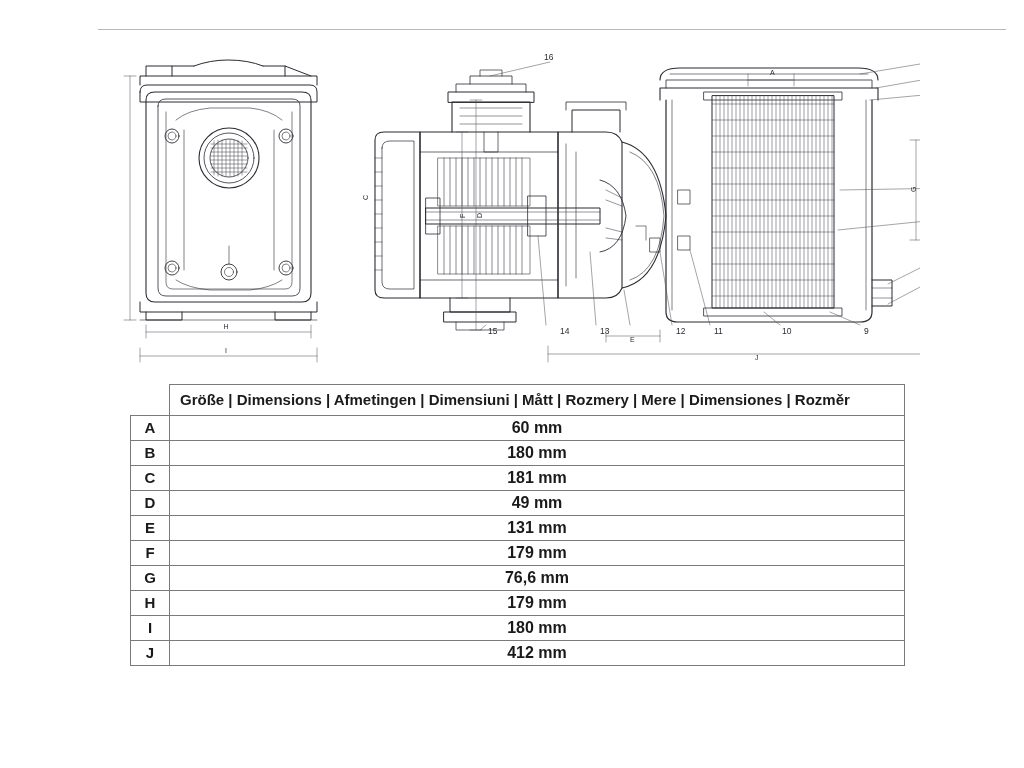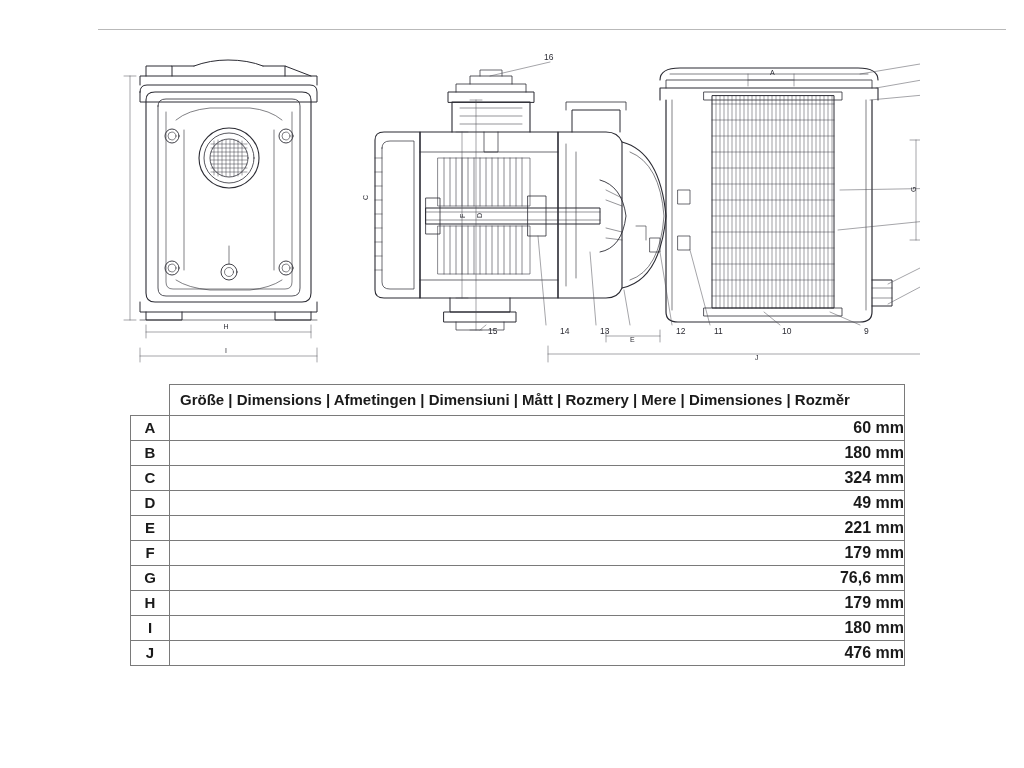--- a/index.html
+++ b/index.html
@@ -56,21 +56,21 @@
   .dim-table tr.header td {
     border-top: 1px solid #7a7a7a;
   }
   .dim-table td.key {
     width: 38px;
     text-align: center;
     font-weight: bold;
     font-size: 15px;
   }
   .dim-table td.val {
-    text-align: right;
+    text-align: center;
     font-weight: bold;
     font-size: 16px;
   }
   .dim-table tr.header td.key {
     border-left: none;
     border-top: none;
     border-bottom: none;
     background: #fff;
   }
   .dim-table tr.header td.head {
@@ -328,46 +328,46 @@
       <tr>
         <td class="key">A</td>
         <td class="val">60 mm</td>
       </tr>
       <tr>
         <td class="key">B</td>
         <td class="val">180 mm</td>
       </tr>
       <tr>
         <td class="key">C</td>
-        <td class="val">324 mm</td>
+        <td class="val">181 mm</td>
       </tr>
       <tr>
         <td class="key">D</td>
         <td class="val">49 mm</td>
       </tr>
       <tr>
         <td class="key">E</td>
-        <td class="val">221 mm</td>
+        <td class="val">131 mm</td>
       </tr>
       <tr>
         <td class="key">F</td>
         <td class="val">179 mm</td>
       </tr>
       <tr>
         <td class="key">G</td>
         <td class="val">76,6 mm</td>
       </tr>
       <tr>
         <td class="key">H</td>
         <td class="val">179 mm</td>
       </tr>
       <tr>
         <td class="key">I</td>
         <td class="val">180 mm</td>
       </tr>
       <tr>
         <td class="key">J</td>
-        <td class="val">476 mm</td>
+        <td class="val">412 mm</td>
       </tr>
     </tbody>
   </table>
 
 </div>
 
 </body></html>

